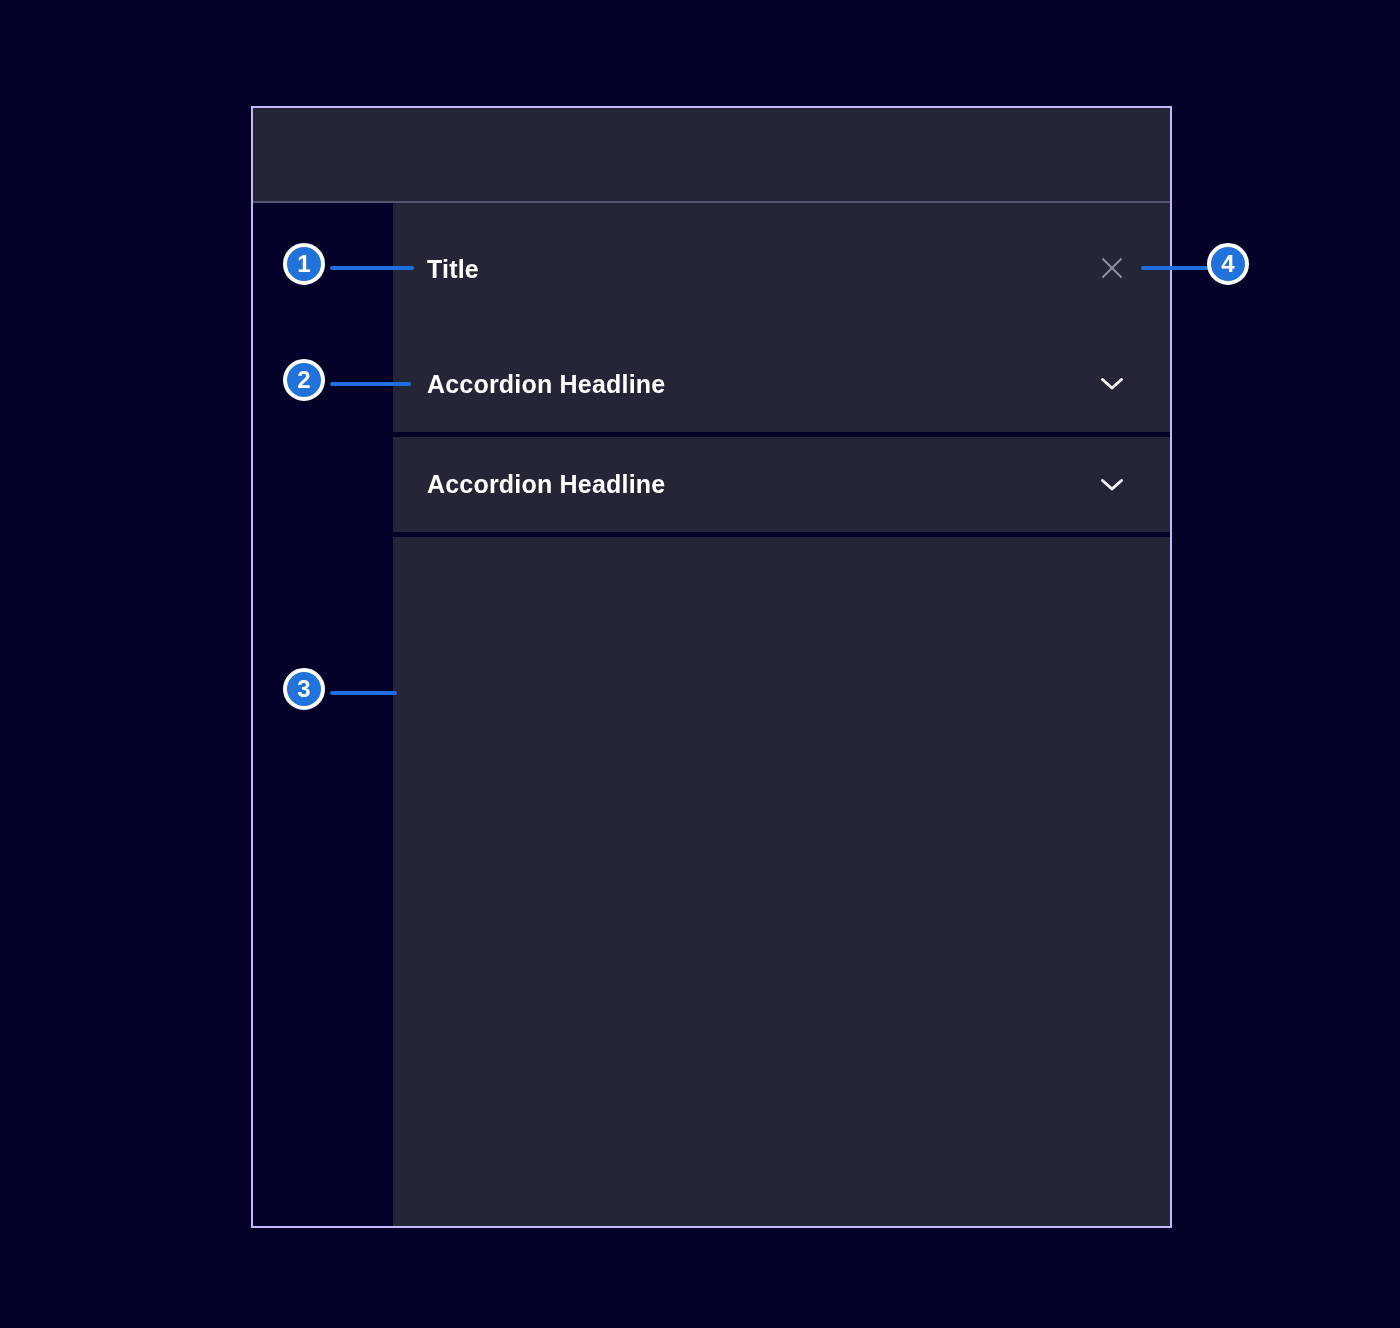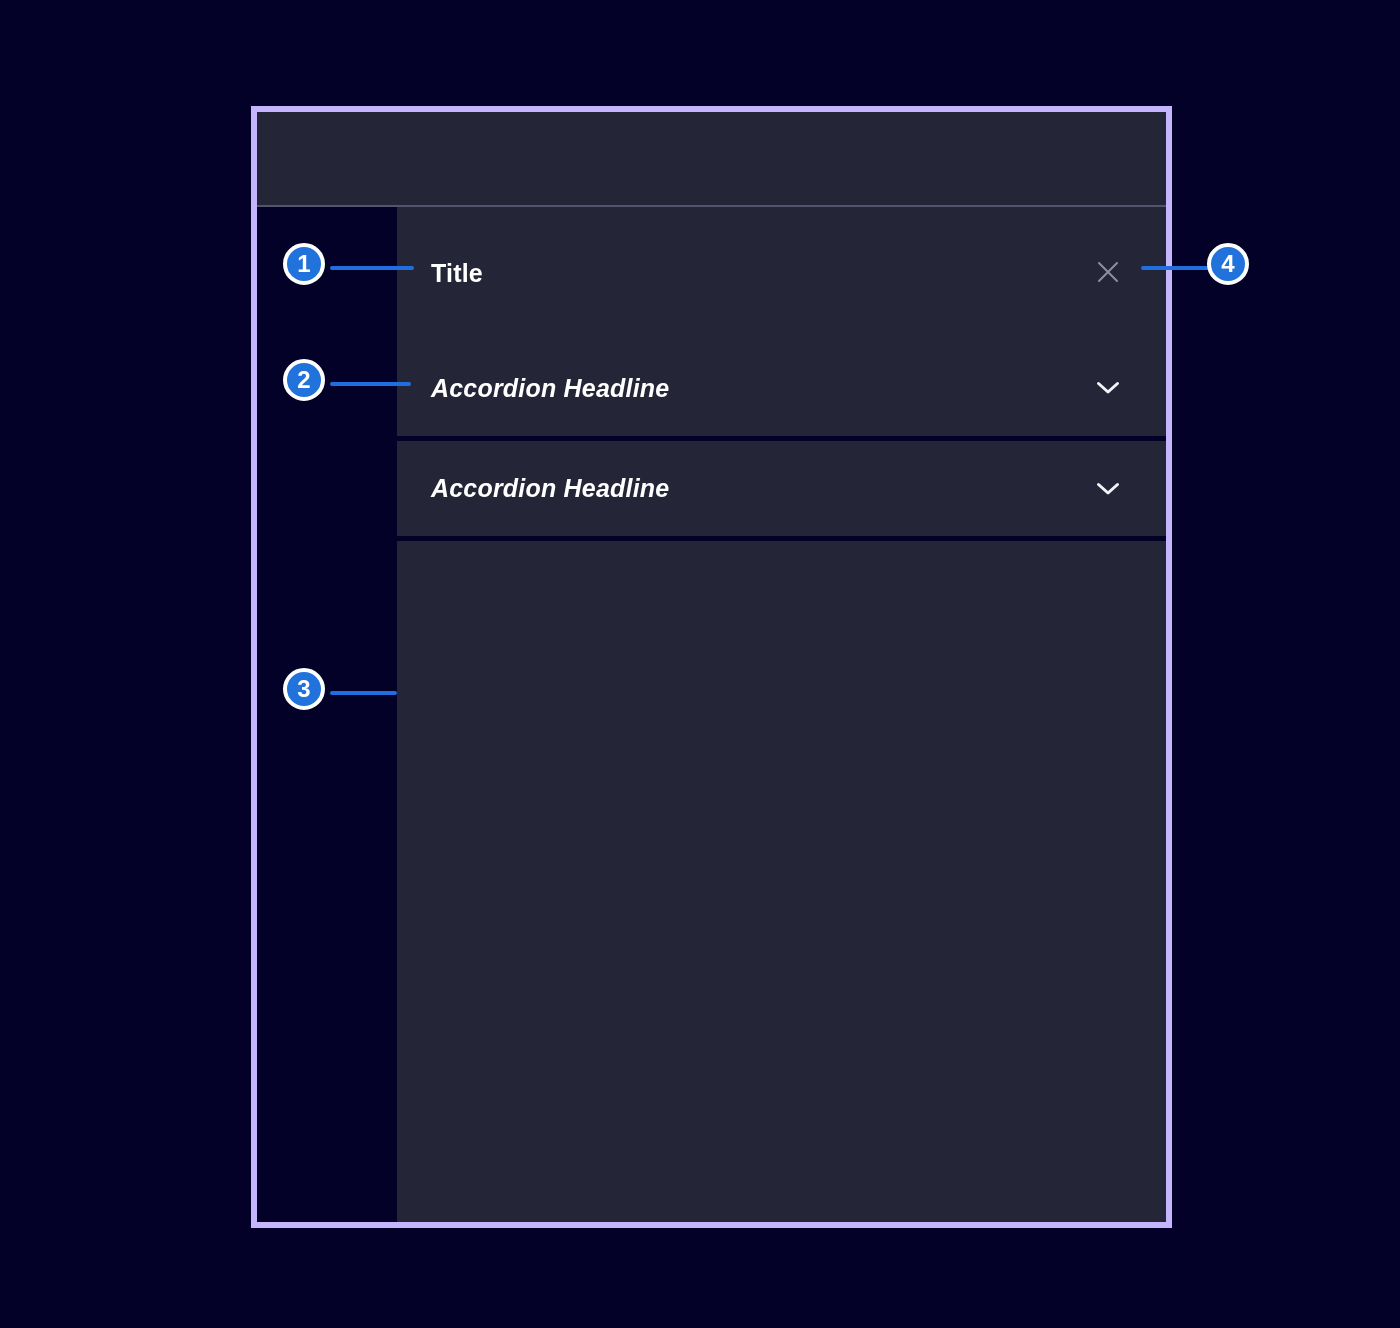--- a/index.html
+++ b/index.html
@@ -10,21 +10,21 @@
     position: relative;
     overflow: hidden;
   }
   .stage { position: absolute; inset: 0; }
 
   
   .panel {
     position: absolute;
     left: 251px; top: 106px;
     width: 921px; height: 1122px;
-    border: 6px solid #c4b5fd;
+    border: 2px solid #c4b5fd;
     display: flex; flex-direction: column;
     background: transparent;
     justify-content: space-between;
   }
   .panel-header {
     height: 95px;
     background: #242638;
     border-bottom: 2px solid #55546F;
     flex: 0 0 auto;
   }
@@ -64,21 +64,20 @@
     background: none; border: none; cursor: pointer;
     width: 32px; height: 32px;
     display: flex; align-items: center; justify-content: center;
     padding: 0;
   }
   .accordion-row {
     height: 96px;
     display: flex; align-items: center; justify-content: space-between;
     padding: 0 42px 0 34px;
     cursor: pointer;
-    font-style: italic;
   }
   .section-b .accordion-row { height: 95px; }
   .accordion-label {
     color: #FFFFFF;
     font-size: 25px;
     font-weight: 600;
     letter-spacing: 0.2px;
   }
   .chevron-wrap {
     width: 32px; height: 32px;

